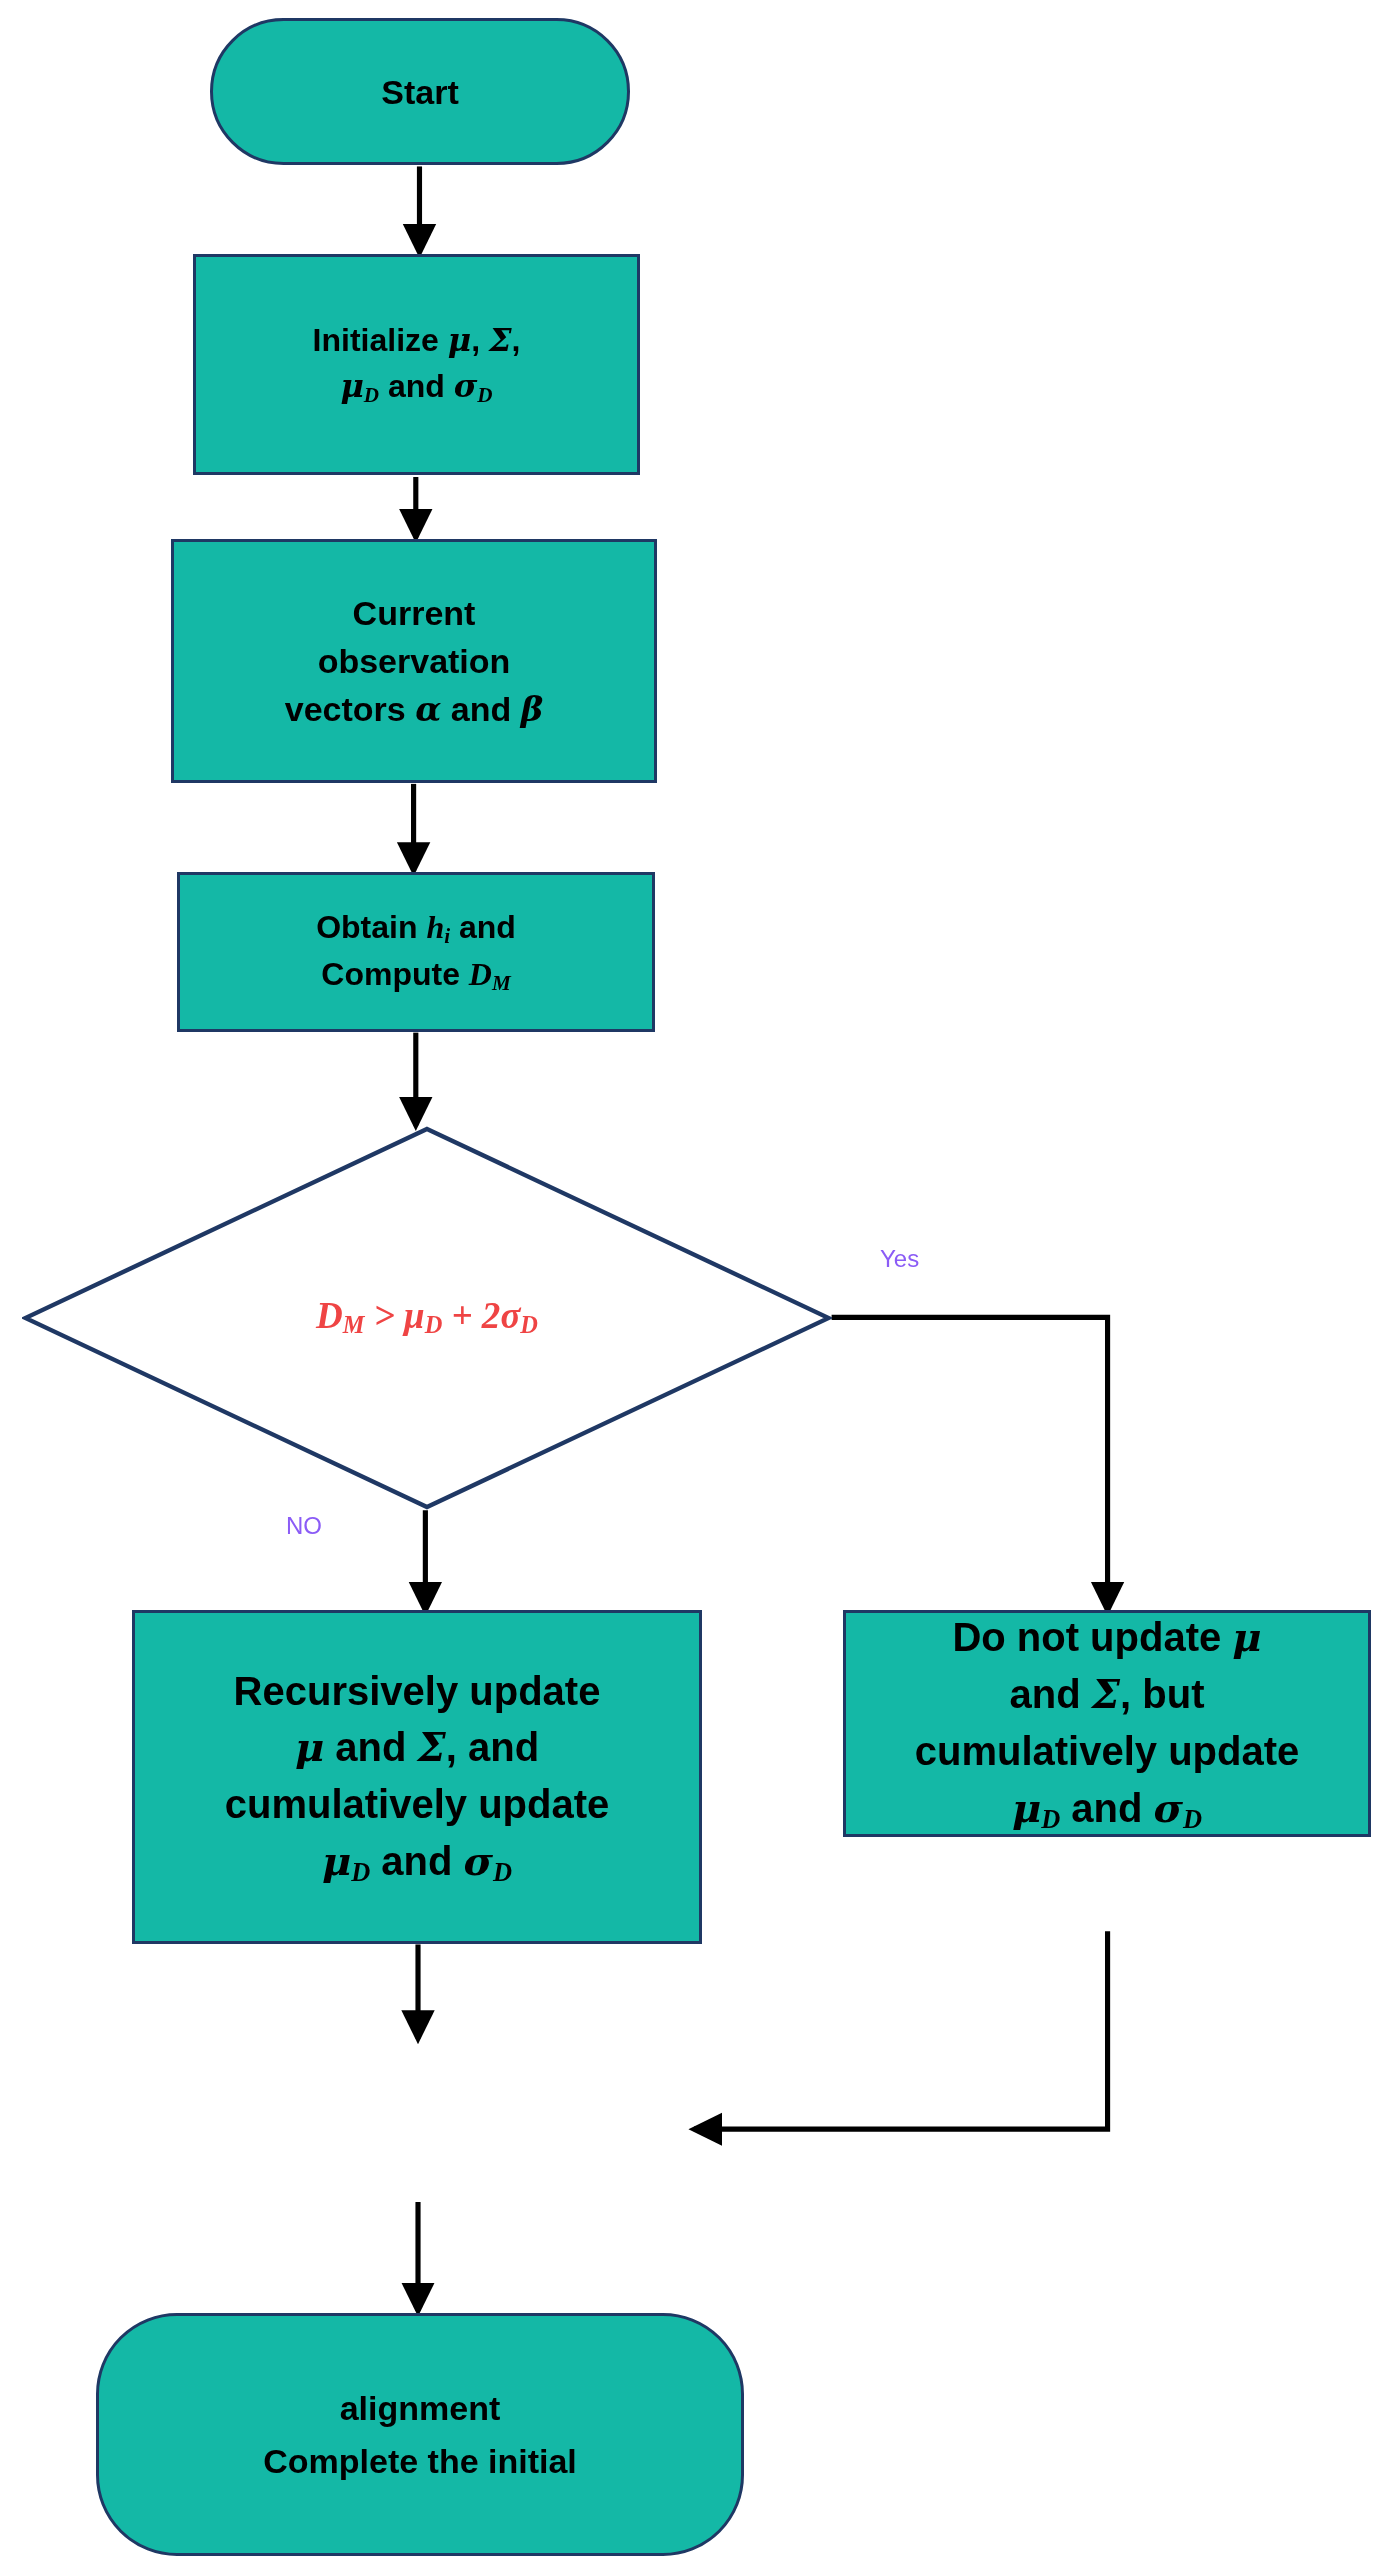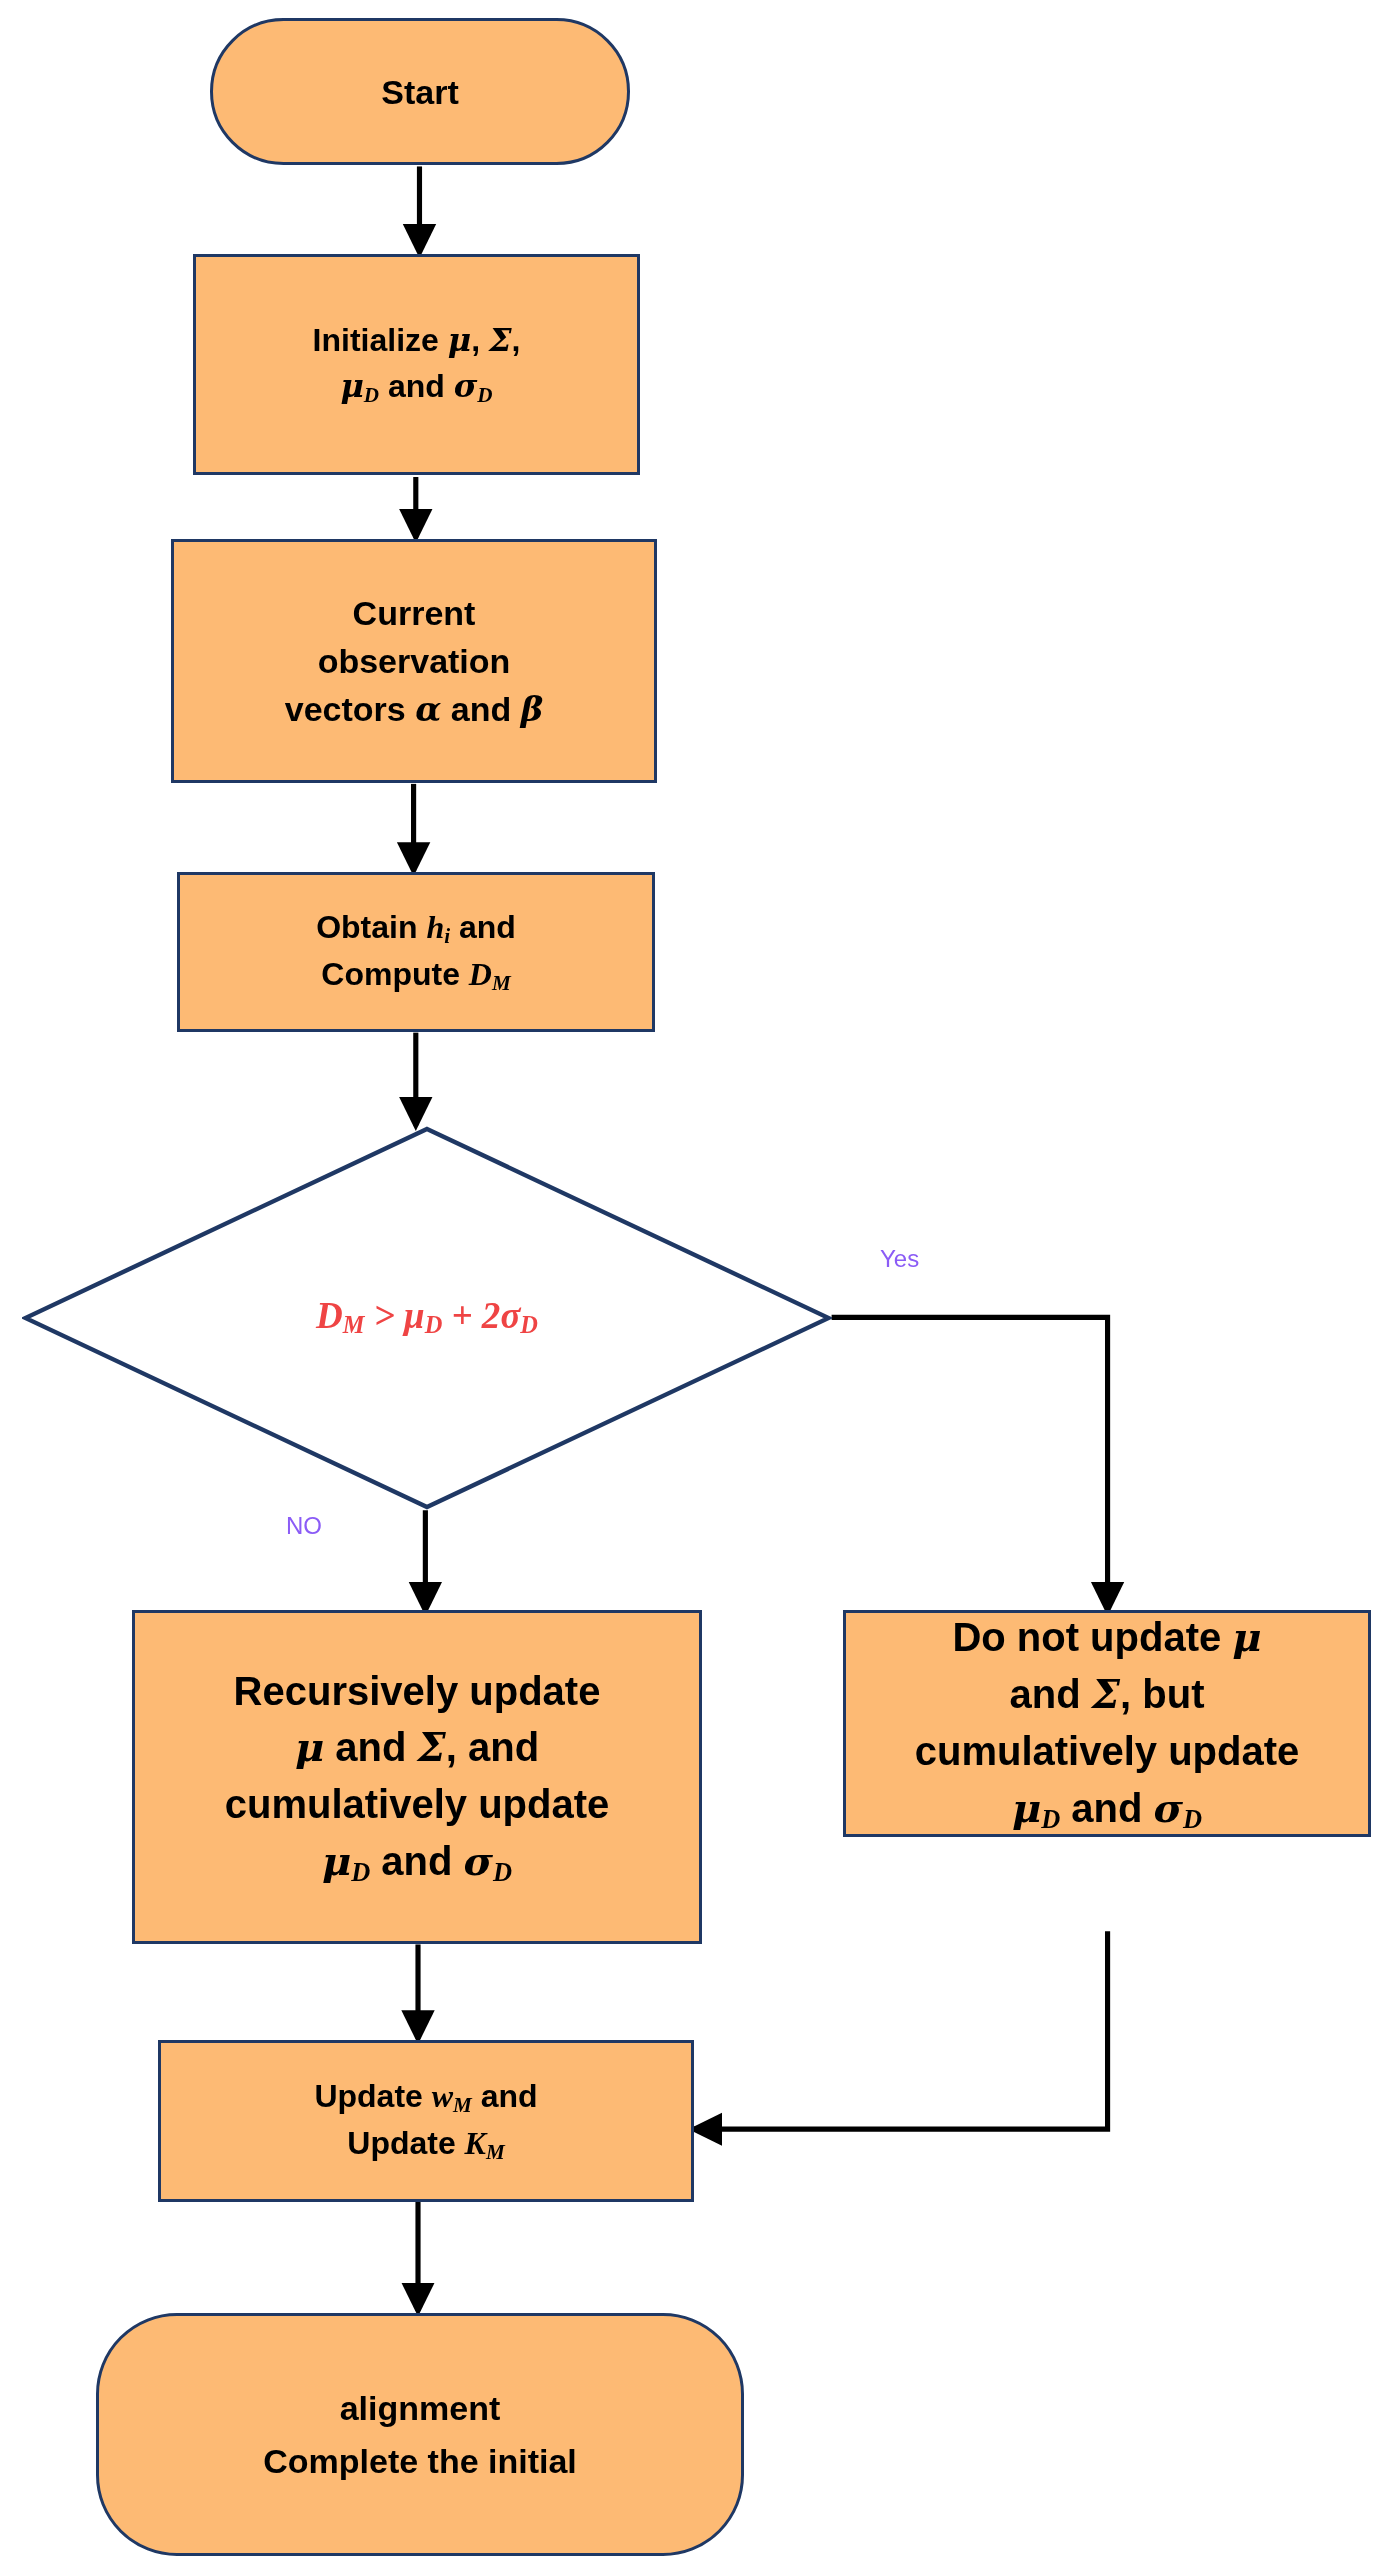--- a/index.html
+++ b/index.html
@@ -1,21 +1,21 @@
 <!DOCTYPE html>
 <html style="font-size:11.8px"><head>
 <meta charset="utf-8">
 <style>
   html,body{margin:0;padding:0;background:#ffffff;}
   body{width:1399px;height:2576px;position:relative;overflow:hidden;
        font-family:"Liberation Sans",sans-serif;}
   #stage{position:absolute;left:0;top:0;width:1399px;height:2576px;}
 
   
-  .node{position:absolute;box-sizing:border-box;background:#fdba74;
+  .node{position:absolute;box-sizing:border-box;background:#14b8a6;
         border:3.7px solid #1F3864;display:flex;align-items:center;
         justify-content:center;text-align:center;color:#000000;}
   .terminal{border-radius:81px;}
   .proc{border-radius:0;}
 
   .label{display:block;line-height:1.42;padding:0 10.3px;}
   .line{display:block;white-space:nowrap;}
 
   
   .t-start{font-size:34px;font-weight:700;}
@@ -114,26 +114,20 @@
 
   <div class="node proc" style="left:843px;top:1610px;width:528px;height:227px;">
     <span class="label t-small">
       <span class="line"><span>Do not update </span><span class="mu">μ</span></span>
       <span class="line"><span>and </span><span class="mu">Σ</span><span>, but</span></span>
       <span class="line">cumulatively update</span>
       <span class="line"><span class="mu">μ</span><sub>D</sub><span> and </span><span class="mu">σ</span><sub>D</sub></span>
     </span>
   </div>
 
-  <div class="node proc" style="left:158px;top:2040px;width:536px;height:162px;">
-    <span class="label t-proc">
-      <span class="line"><span>Update </span><span class="m">w</span><sub>M</sub><span> and</span></span>
-      <span class="line"><span>Update </span><span class="m">K</span><sub>M</sub></span>
-    </span>
-  </div>
 
   <div class="node terminal" style="left:96px;top:2313px;width:648px;height:243px;">
     <span class="label t-end">
       <span class="line">alignment</span>
       <span class="line">Complete the initial</span>
     </span>
   </div>
 
 </div>
 

